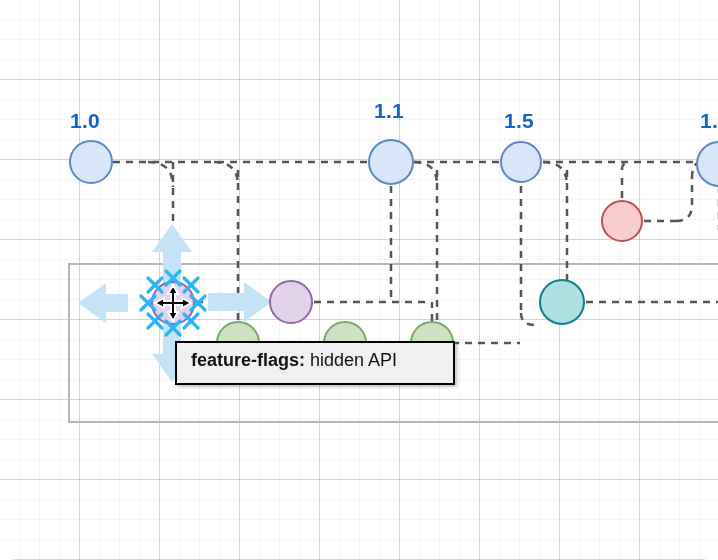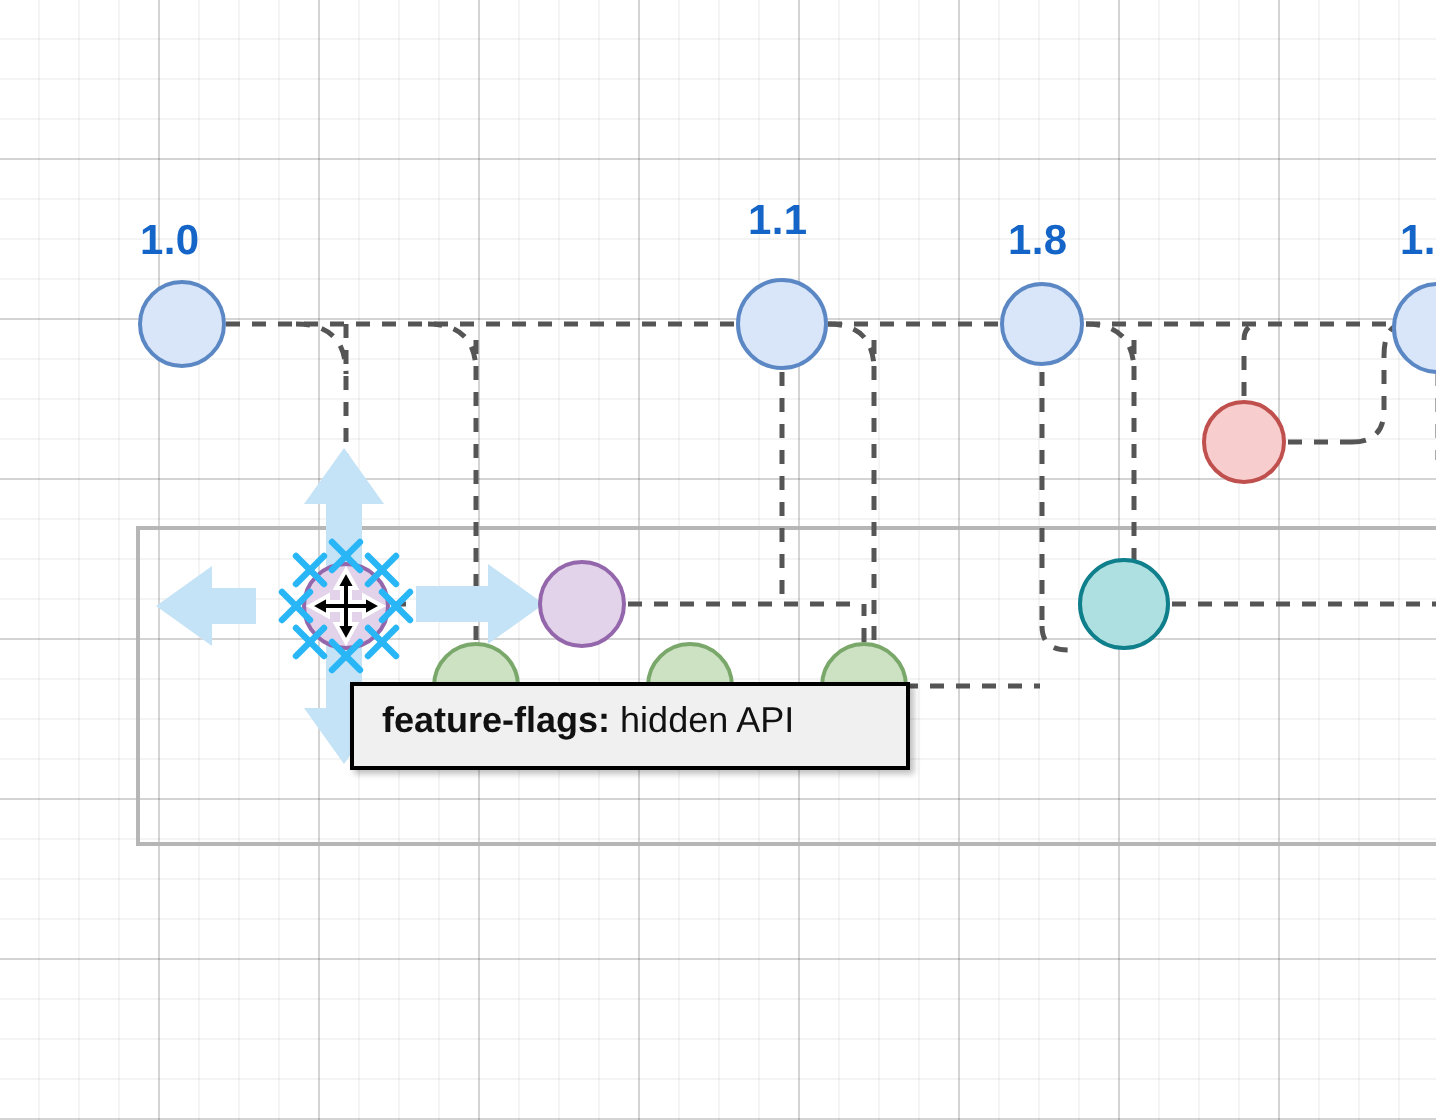--- a/index.html
+++ b/index.html
@@ -76,21 +76,21 @@
     white-space: nowrap;
     line-height: 1.1;
     box-shadow: 2px 2px 3px rgba(0,0,0,0.25);
   }
   .tooltip .tt-key { font-weight: bold; }
   .tooltip .tt-val { font-weight: normal; }
 </style>
 </head>
 <body>
 
-<div id="canvas" style="width: 718px; height: 560px;">
+<div id="canvas" style="width: 718px; height: 560px; border-radius: 17px;">
 
   <div class="swimlane" id="swimlane" style="left: 68px; top: 263px; width: 652px; height: 160px; border-color: rgb(182, 182, 182);"></div>
 
   <svg class="layer svg-layer" id="edges-layer" width="718" height="560" viewBox="0 0 718 560" xmlns="http://www.w3.org/2000/svg">
     <g id="edge-group" fill="none" stroke="#555555" stroke-width="2.5" stroke-dasharray="7 6" stroke-linecap="butt">
 
       <path d="M113,162 L369,162"></path>
       <path d="M414,162 L499,162"></path>
       <path d="M543,162 L696,162"></path>
 
@@ -135,21 +135,21 @@
     <g fill="#c5e3f6">
       <polygon points="78,303 106,283 106,294 128,294 128,312 106,312 106,323"></polygon>
       <polygon points="172,224 192,252 181,252 181,288 163,288 163,252 152,252"></polygon>
       <polygon points="272,302 244,282 244,293 208,293 208,311 244,311 244,322"></polygon>
       <polygon points="172,382 192,354 181,354 181,318 163,318 163,354 152,354"></polygon>
     </g>
   </svg>
 
   <div class="ver-label" style="left:70px; top:109px;">1.0</div>
   <div class="ver-label" style="left:374px; top:99px;">1.1</div>
-  <div class="ver-label" style="left:504px; top:109px;">1.8</div>
+  <div class="ver-label" style="left:504px; top:109px;">1.5</div>
   <div class="ver-label" style="left:700px; top:109px;">1.</div>
 
   <div class="node" style="left:69px; top:140px; width:44px; height:44px; background:#d9e6f9; border-color:#5b88c4;"></div>
   <div class="node" style="left:368px; top:139px; width:46px; height:46px; background:#d9e6f9; border-color:#5b88c4;"></div>
   <div class="node" style="left:500px; top:141px; width:42px; height:42px; background:#d9e6f9; border-color:#5b88c4;"></div>
   <div class="node" style="left:696px; top:141px; width:46px; height:46px; background:#d9e6f9; border-color:#5b88c4;"></div>
 
   <div class="node" style="left:601px; top:200px; width:42px; height:42px; background:#f7cdcd; border-color:#c0504d;"></div>
   <div class="node" style="left:539px; top:279px; width:46px; height:46px; background:#aee0e2; border-color:#0f7f8c;"></div>
   <div class="node" style="left:269px; top:280px; width:44px; height:44px; background:#e2d3ea; border-color:#9466ab;"></div>

